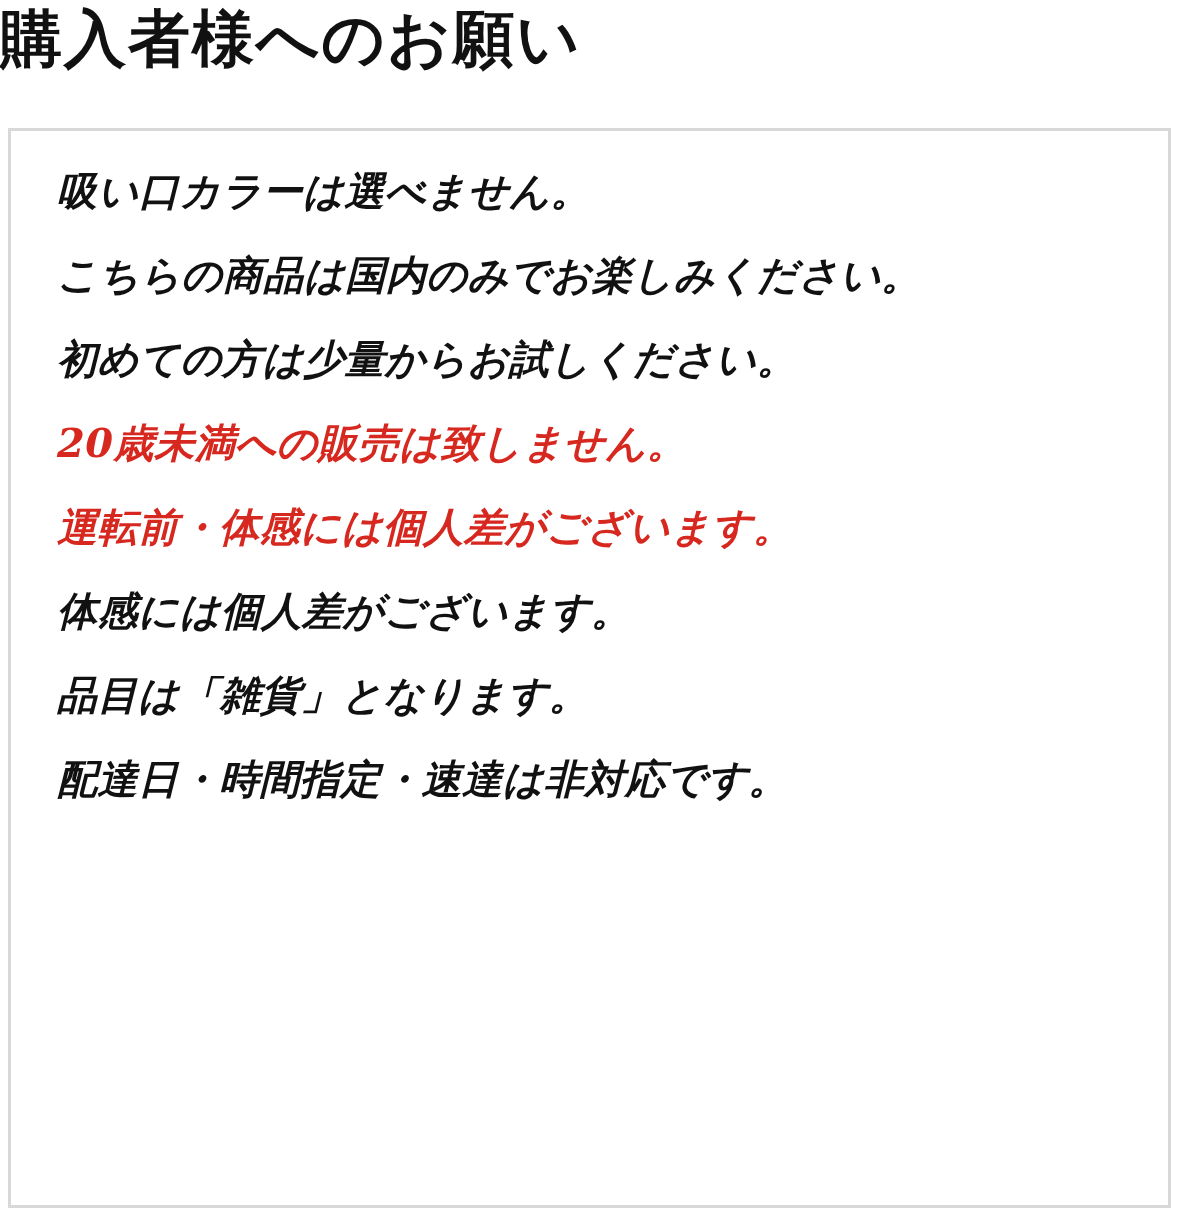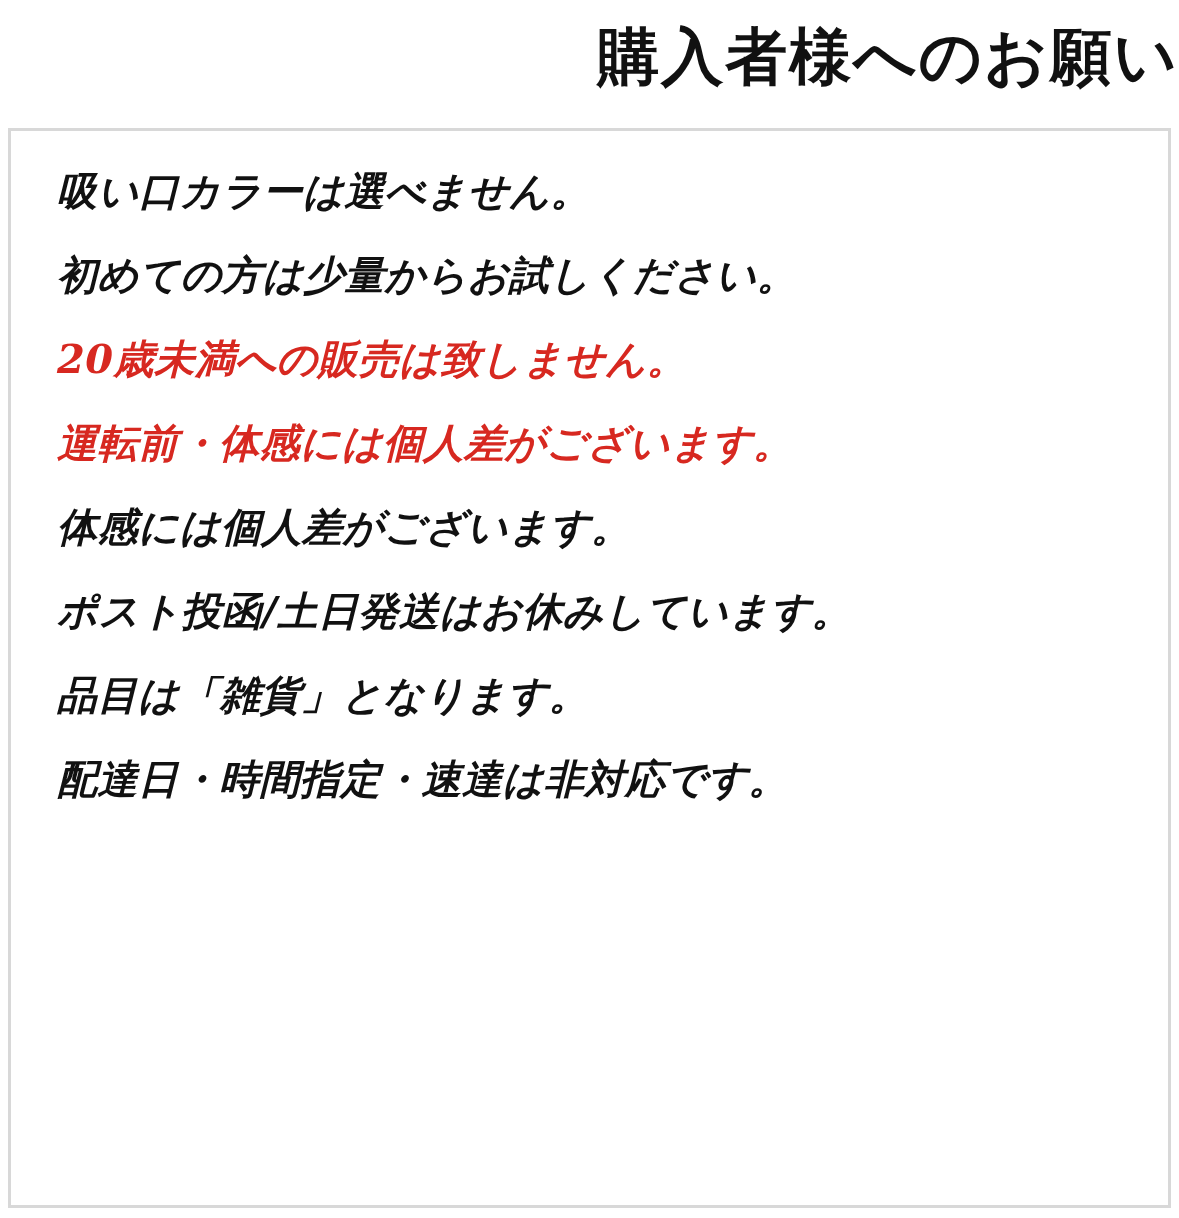--- a/index.html
+++ b/index.html
@@ -15,26 +15,25 @@
     overflow: hidden;
   }
   .page {
     position: relative;
     width: 1179px;
     height: 1218px;
     box-sizing: border-box;
     background: #ffffff;
   }
   .title {
-    text-align: right;
+    text-align: left;
     font-size: 62px;
     font-weight: bold;
     letter-spacing: 2px;
     color: #111111;
-    padding-top: 18px;
     padding-bottom: 14px;
     line-height: 1.25;
     font-family: "DejaVu Serif", "Liberation Serif", serif;
   }
   .notice-box {
     position: absolute;
     left: 8px;
     right: 8px;
     top: 128px;
     bottom: 10px;
@@ -65,23 +64,23 @@
 </head>
 <body>
 
 <div class="page">
 
   <div class="title">購入者様へのお願い</div>
 
   <div class="notice-box">
     <ul class="notice-list">
       <li class="notice-item black">吸い口カラーは選べません。</li>
+      <li class="notice-item black">こちらの商品は国内のみでお楽しみください。</li>
       <li class="notice-item black">初めての方は少量からお試しください。</li>
       <li class="notice-item red">20歳未満への販売は致しません。</li>
       <li class="notice-item red">運転前・体感には個人差がございます。</li>
       <li class="notice-item black">体感には個人差がございます。</li>
-      <li class="notice-item black">ポスト投函/土日発送はお休みしています。</li>
       <li class="notice-item black">品目は「雑貨」となります。</li>
       <li class="notice-item black">配達日・時間指定・速達は非対応です。</li>
     </ul>
   </div>
 
 </div>
 
 </body></html>

